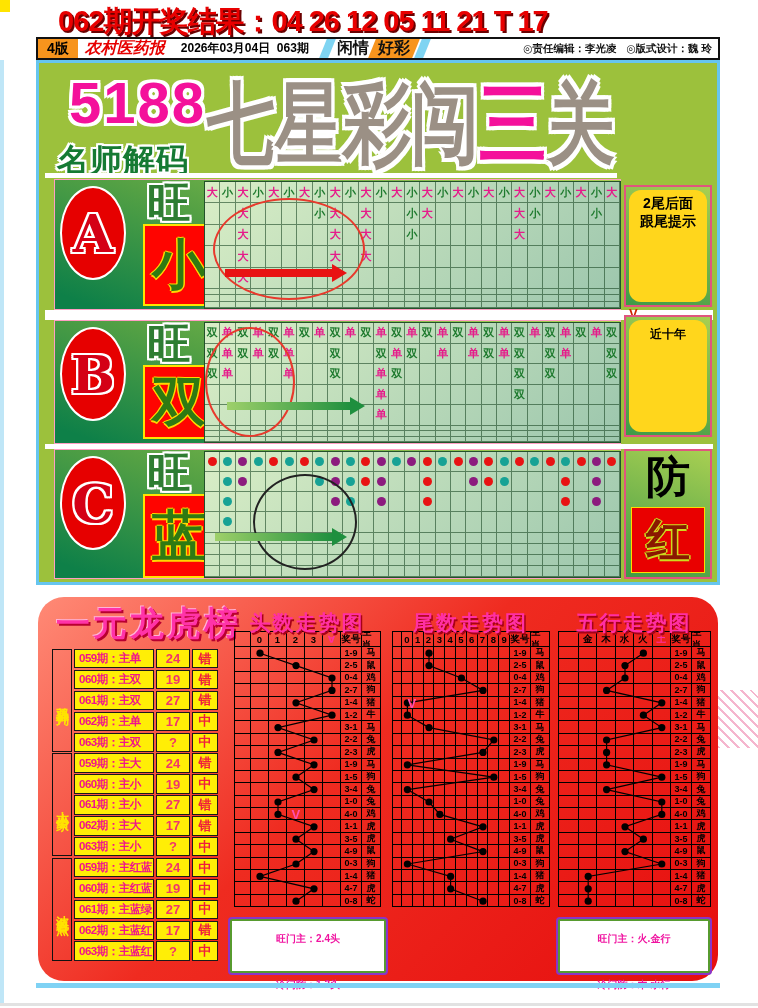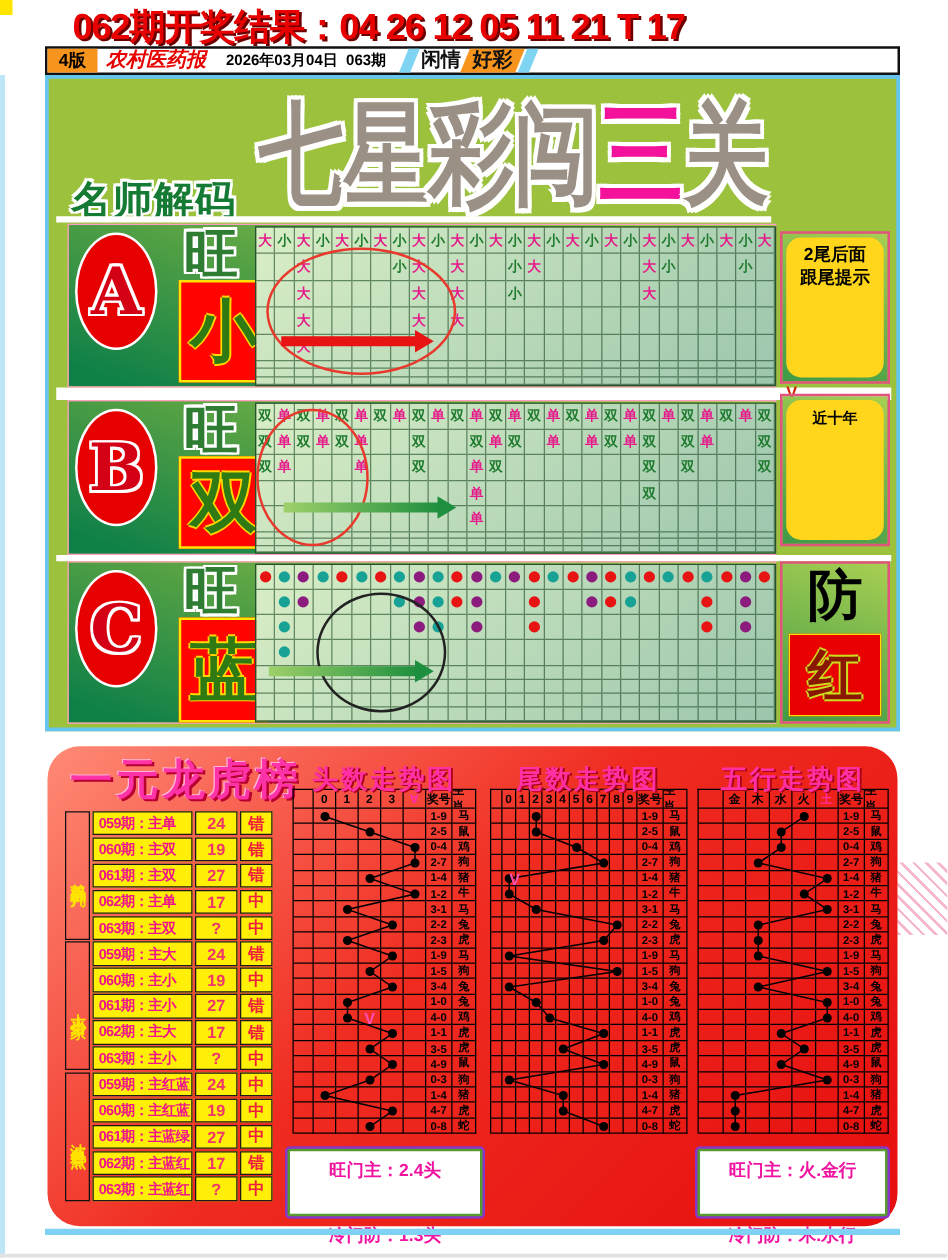--- a/index.html
+++ b/index.html
@@ -106,21 +106,21 @@
   .ch-row{display:flex;}
   .ch-cell{border-right:1px solid #000;border-bottom:1px solid #000;box-sizing:border-box;flex:none;
            font-size:9.5px;font-weight:700;color:#000;display:flex;align-items:center;justify-content:center;overflow:hidden;}
   .ch-cell.pz{font-size:9px;font-weight:700;}
   .ch-cell.pinkc{color:#ff2fa0;}
   .ovl{position:absolute;left:0;top:0;pointer-events:none;}
   .vpink{position:absolute;color:#ff4fb0;font-size:13px;font-weight:900;}
   .tip-box{position:absolute;top:322px;height:54px;background:#fff;border:2px solid #579b2f;
            box-shadow:0 0 0 2px #8a35c8;box-sizing:border-box;border-radius:2px;
            display:flex;flex-direction:column;align-items:center;justify-content:center;}
-  .tip-box div{font-size:14px;font-weight:700;color:#f013a0;line-height:1.45;white-space:pre;margin-top:32px;}
+  .tip-box div{font-size:10px;font-weight:700;color:#f013a0;line-height:1.45;white-space:pre;margin-top:32px;}
 </style>
 </head>
 <body>
 
 <div class="abs corner-yellow"></div>
 <div class="abs left-blue"></div>
 <div class="abs pink-hatch"></div>
 <div class="abs bottom-gray"></div>
 
 <div class="abs top-title">062期开奖结果：04 26 12 05 11 21 T 17</div>
@@ -130,23 +130,28 @@
   <div class="paper">农村医药报</div>
   <div class="hdate">2026年03月04日  063期</div>
   <div class="colwrap">
     <div class="stripe"></div>
     <div class="xianqing">闲情</div>
     <div class="haocai">
         <span>好彩</span>
       </div>
     <div class="stripe"></div>
   </div>
+  <div class="editors">
+    <span>◎责任编辑：李光凌</span>
+    <span>◎版式设计：魏 玲</span>
+  </div>
 </div>
 
 <div class="abs main-panel">
+  <div class="abs code5188 ow3">5188</div>
   <div class="abs mingshi ow">名师解码</div>
   <div class="abs big-title">
       <span class="ch ow3">七</span>
       <span class="ch ow3">星</span>
       <span class="ch ow3">彩</span>
       <span class="ch ow3">闯</span>
       <span class="ch ow3 accent">三</span>
       <span class="ch ow3">关</span>
     </div>
 

